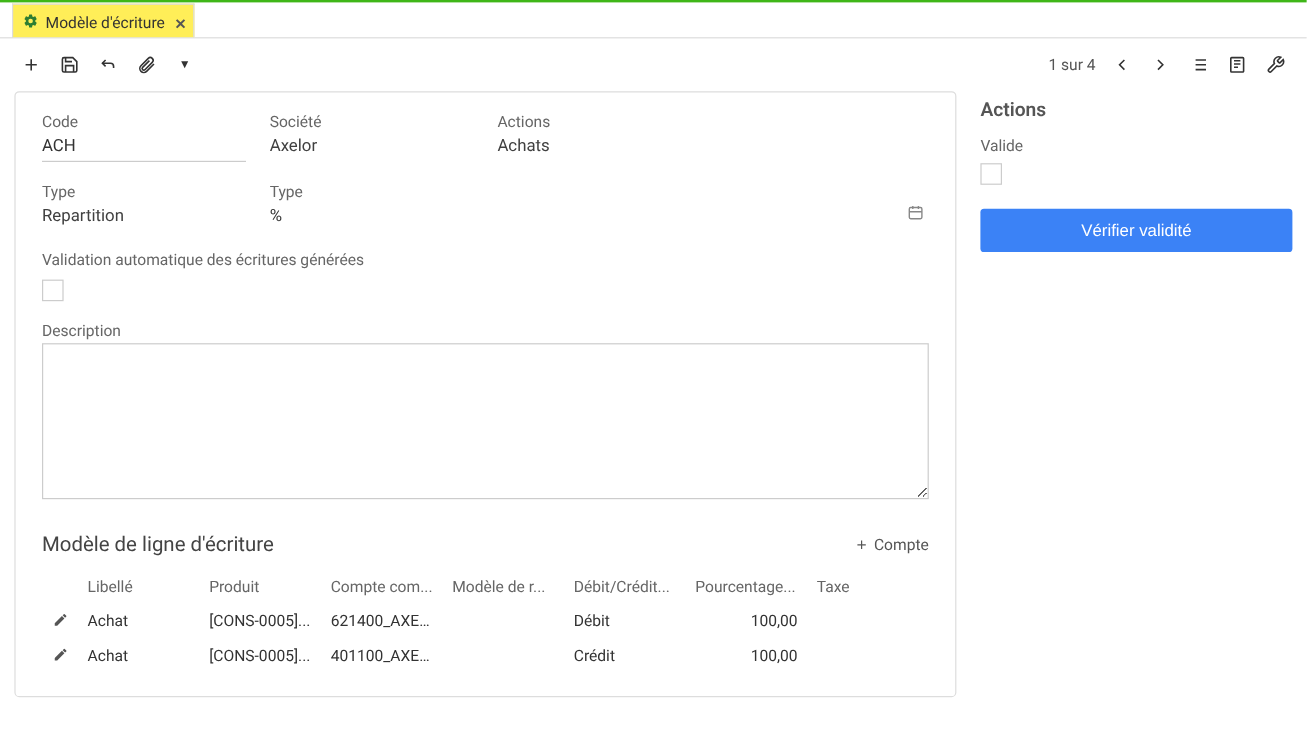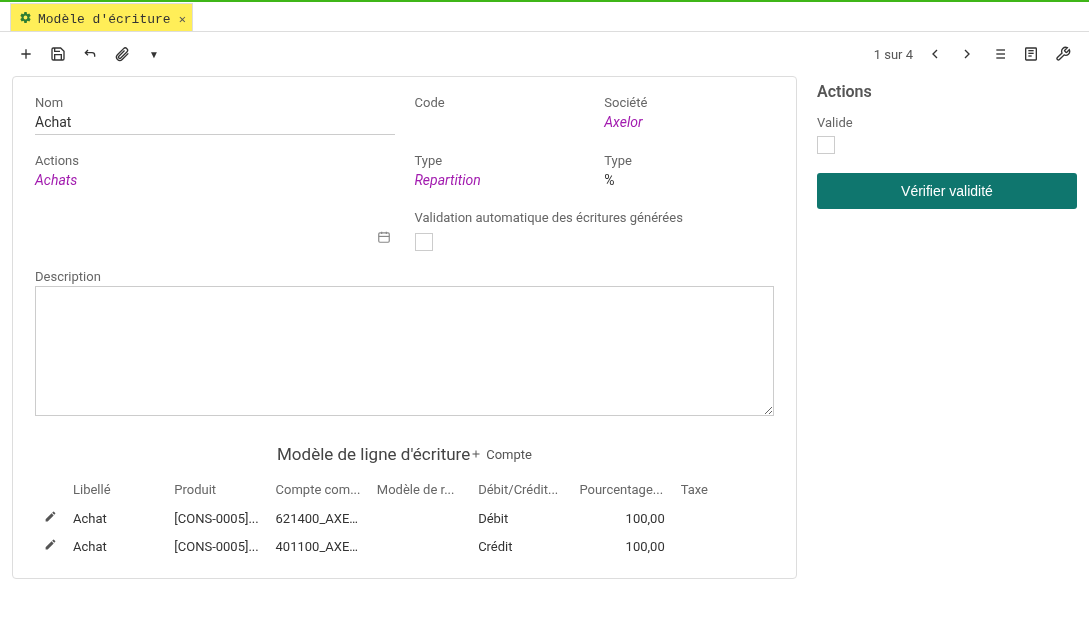--- a/index.html
+++ b/index.html
@@ -20,21 +20,20 @@
     display: inline-flex;
     align-items: center;
     background: #ffee58;
     padding: 4px 6px 0 8px;
     border: 1px solid #ddd;
     border-bottom: none;
     gap: 6px;
     height: 28px;
     position: relative;
     top: 1px;
-    font-family: Liberation Mono, monospace;
   }
   .tab .gear { color: #2e7d32; font-size: 13px; }
   .tab .close { color: #555; font-weight: bold; cursor: pointer; font-size: 12px; margin-left:2px;}
   .toolbar {
     display: flex;
     align-items: center;
     justify-content: space-between;
     padding: 8px 12px;
   }
   .toolbar-left, .toolbar-right {
@@ -74,52 +73,52 @@
     font-size: 16px;
     color: #555;
     font-weight: 600;
   }
   .sidebar-label { color: #666; font-size: 13px; margin-bottom:6px;}
   .checkbox-box {
     width: 18px; height:18px; border:1px solid #ccc; display:inline-block; margin-bottom:16px;
   }
   .btn-primary {
     width: 100%;
-    background: #0f766e;
+    background: #3b82f6;
     color: #fff;
     border: none;
     padding: 10px 0;
     border-radius: 3px;
     font-size: 14px;
     cursor: pointer;
   }
   .form-grid {
     display: grid;
     grid-template-columns: 1fr 1fr 1fr 1fr;
     column-gap: 20px;
     row-gap: 18px;
   }
   .field { display: flex; flex-direction: column; }
   .field-label { color: #666; font-size: 13px; margin-bottom: 2px; }
   .field-value {
     font-size: 14px;
     padding: 2px 0 4px 0;
   }
   .underlined { border-bottom: 1px solid #ccc; }
-  .link-val { color: #a21caf; font-style: italic; }
+  .link-val { color: #404040; }
   .span2 { grid-column: span 2; }
   .span4 { grid-column: span 4; }
   .date-field { position: relative; }
   .cal-icon { position:absolute; right:4px; bottom:4px; color:#888; }
   textarea.desc {
     width: 100%; height: 130px; border:1px solid #ccc; resize: vertical;
     font-family: inherit; font-size:13px; padding:6px;
   }
   .section-title-row {
-    display:flex; justify-content:center; align-items:center; margin-top:28px;
+    display:flex; justify-content:space-between; align-items:center; margin-top:28px;
   }
   .section-title { font-size:17px; color:#444;}
   .new-btn { color:#555; cursor:pointer; display:inline-flex; align-items:center; gap:4px;}
   table.lines {
     width:100%; border-collapse:collapse; margin-top:12px; table-layout:fixed;
   }
   table.lines th {
     text-align:left; color:#666; font-weight:normal; font-size:13px;
     padding:6px 8px; border-bottom:1px solid transparent;
     overflow:hidden; text-overflow:ellipsis; white-space:nowrap;
@@ -210,26 +209,23 @@
       <svg viewBox="0 0 24 24" fill="none" stroke="#333" stroke-width="2">
           <path d="M14.7 6.3a1 1 0 0 0 0 1.4l1.6 1.6a1 1 0 0 0 1.4 0l3.77-3.77a6 6 0 0 1-7.94 7.94l-6.91 6.91a2.12 2.12 0 0 1-3-3l6.91-6.91a6 6 0 0 1 7.94-7.94l-3.76 3.76z"></path>
         </svg>
     </span>
   </div>
 </div>
 
 <div class="content-wrap">
   <div class="card">
     <div class="form-grid">
-      <div class="field span2">
-        <span class="field-label">Nom</span>
-        <span class="field-value underlined">Achat</span>
-      </div>
       <div class="field">
         <span class="field-label">Code</span>
+        <span class="field-value underlined">ACH</span>
       </div>
       <div class="field">
         <span class="field-label">Société</span>
         <span class="field-value link-val">Axelor</span>
       </div>
 
       <div class="field span2">
         <span class="field-label">Actions</span>
         <span class="field-value link-val">Achats</span>
       </div>

